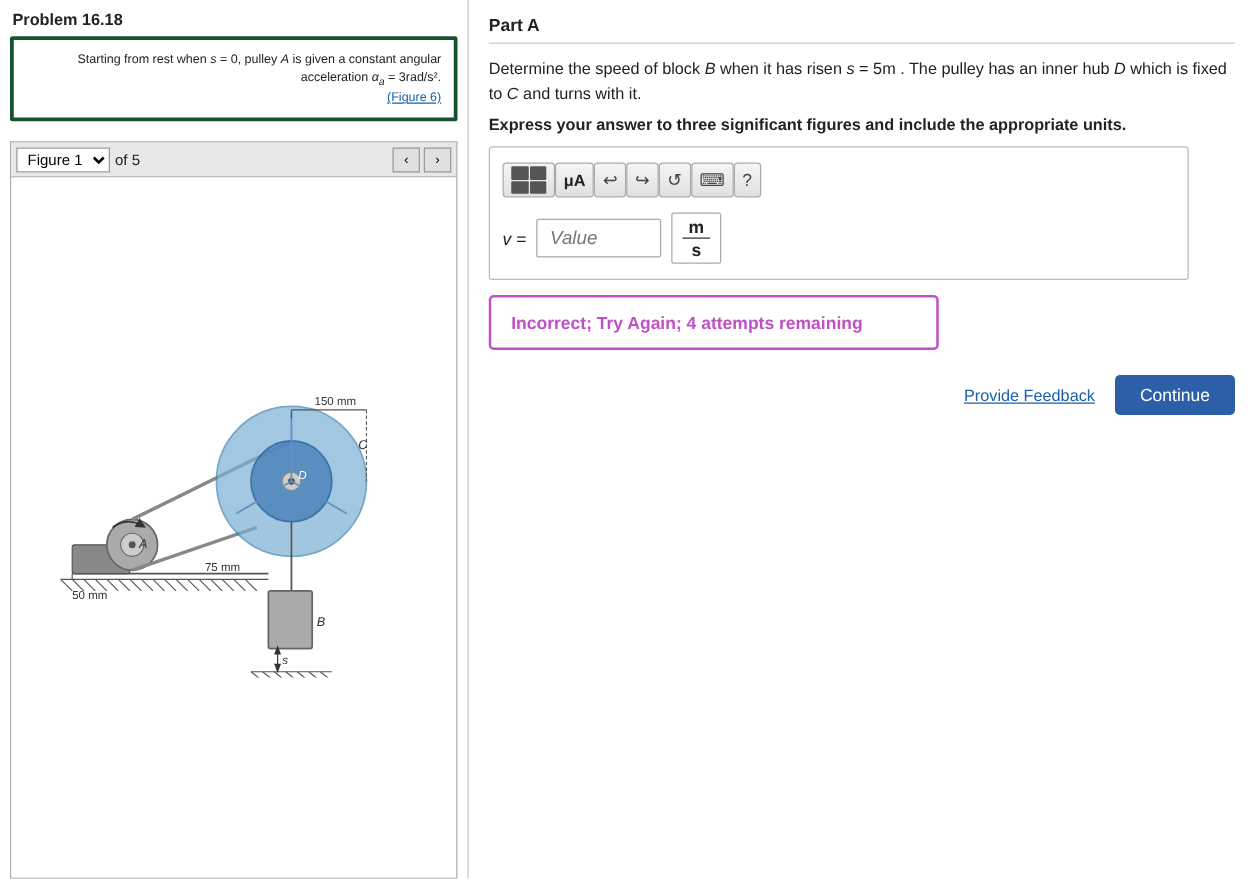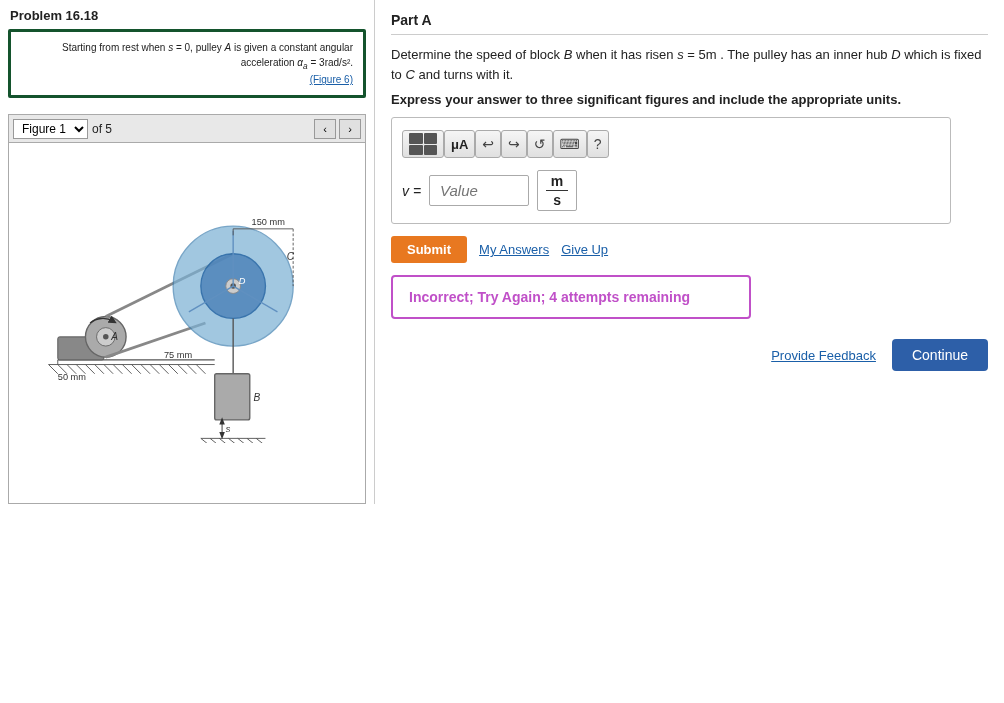--- a/index.html
+++ b/index.html
@@ -14,21 +14,21 @@
       display: flex;
     }
 
     
     .left-panel {
       width: 375px;
       min-width: 375px;
       border-right: 1px solid #ccc;
       display: flex;
       flex-direction: column;
-      height: 504px;
+      height: 703px;
     }
 
     .problem-title {
       font-size: 13px;
       font-weight: bold;
       padding: 8px 10px 6px 10px;
       color: #222;
     }
 
     .problem-statement {
@@ -479,25 +479,20 @@
     <div class="input-row">
       <span class="v-label">v =</span>
       <input class="value-input" type="text" placeholder="Value" style="">
       <div class="unit-fraction">
         <div class="unit-top">m</div>
         <div class="unit-bottom">s</div>
       </div>
     </div>
   </div>
 
-  <div class="submit-row">
-    <button class="submit-btn">Submit</button>
-    <a class="my-answers-link">My Answers</a>
-    <a class="give-up-link">Give Up</a>
-  </div>
 
   <div class="incorrect-banner">
     <span>Incorrect; Try Again; 4 attempts remaining</span>
   </div>
 
   <div class="bottom-row">
     <a class="provide-feedback-link">Provide Feedback</a>
     <button class="continue-btn">Continue</button>
   </div>
 </div>

